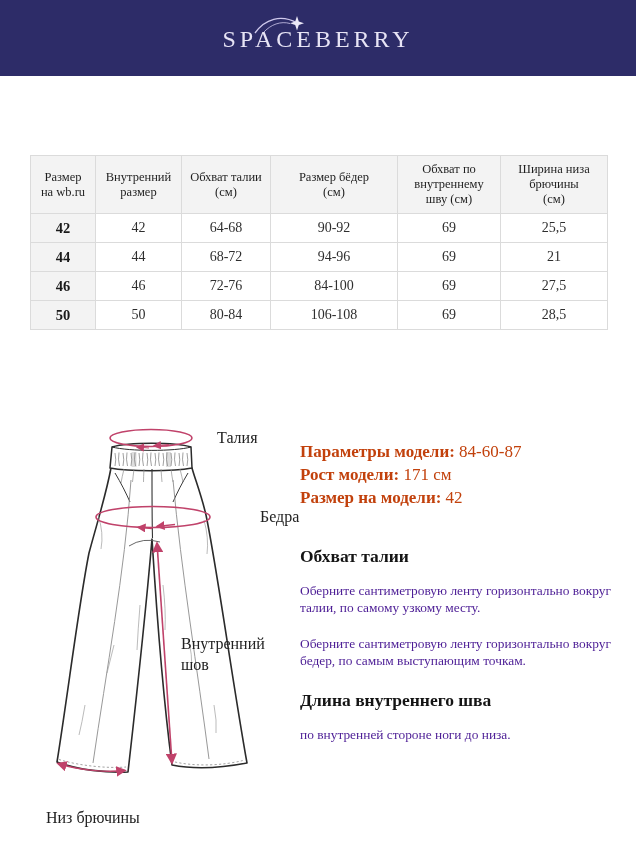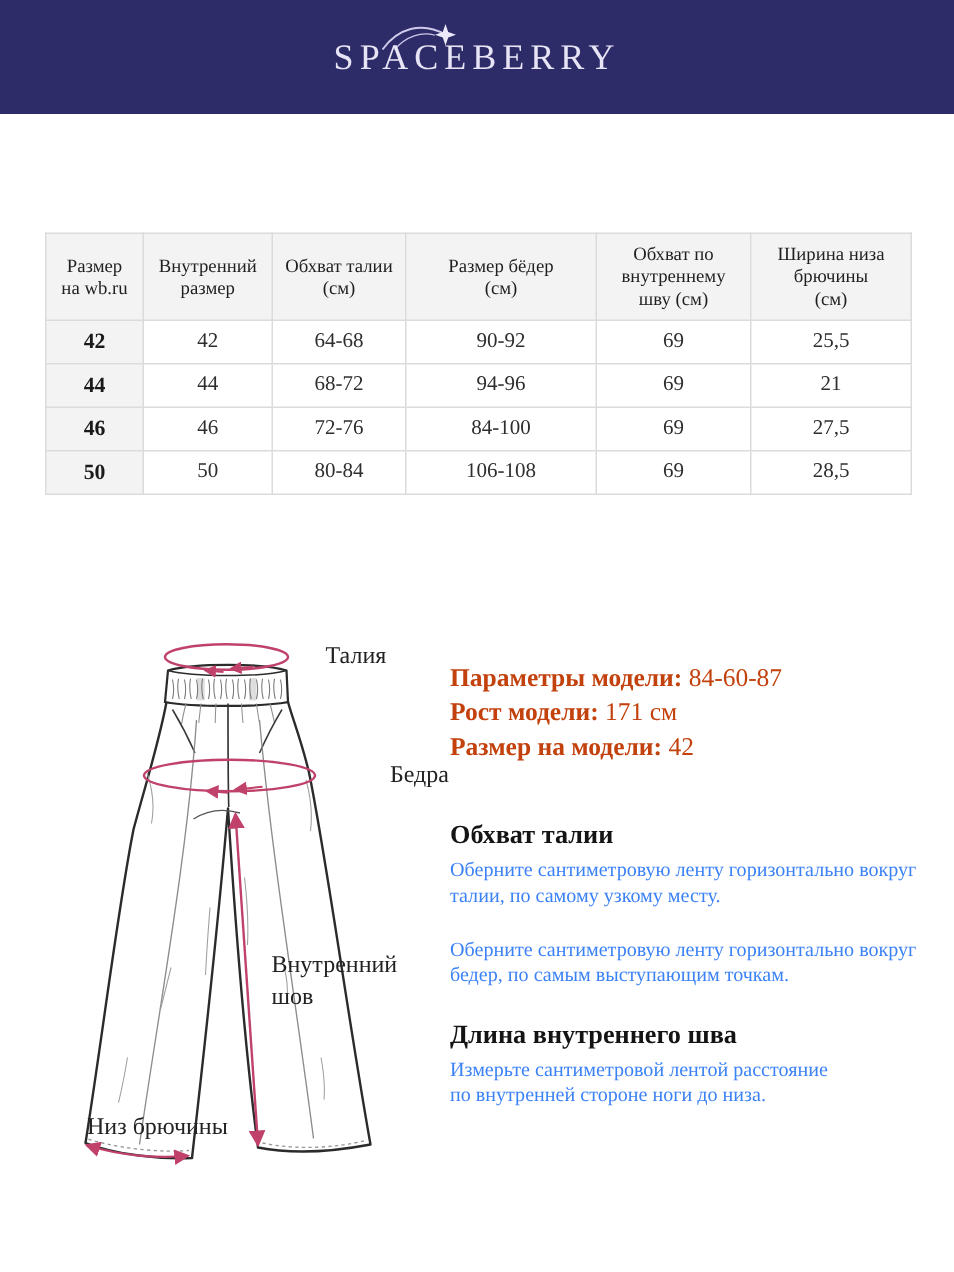--- a/index.html
+++ b/index.html
@@ -21,30 +21,30 @@
   .size-table thead th span{display:block;}
   .size-table tbody td{font-size:14px;color:#2e2e2e;height:26px;background:#fff;}
   .size-table tbody td.rowhead{background:#f3f3f3;font-weight:700;font-size:14.5px;color:#1a1a1a;}
 
   
   .fig-svg{position:absolute;left:28px;top:405px;}
   .fig-label{position:absolute;font-size:16px;line-height:21px;color:#222;font-weight:400;}
   .lbl-waist{left:217px;top:427px;}
   .lbl-hips{left:226px;top:506px;margin-left:34px;}
   .lbl-inseam{left:181px;top:633px;width:98px;}
-  .lbl-hem{left:46px;top:741px;margin-left:12px;}
+  .lbl-hem{left:46px;top:807px;}
 
   
   .info{position:absolute;left:300px;top:440px;width:334px;}
   .model-line{font-size:17px;line-height:23px;color:#c2410c;}
   .model-line .lbl{font-weight:700;}
   .section{margin-top:20px;}
   .section.first{margin-top:36px;}
   .section h3{margin:0;font-size:17.5px;line-height:22px;font-weight:700;color:#141414;}
-  .section .desc{margin-top:5px;font-size:13.4px;line-height:16.5px;color:#3b82f6;}
+  .section .desc{margin-top:16px;font-size:13.4px;line-height:16.5px;color:#4c1d95;}
   .section .desc span{display:block;}
 </style>
 </head>
 <body>
 
 <div class="page">
 
   <header class="band">
     <svg class="star-svg" width="54" height="30" viewBox="0 0 54 30">
       <path d="M2,23 C12,9 28,4 44,13" fill="none" stroke="#cfc9ec" stroke-width="1.3"></path>
@@ -208,19 +208,18 @@
     <div class="section">
       <div class="desc">
         <span>Оберните сантиметровую ленту горизонтально вокруг</span>
         <span>бедер, по самым выступающим точкам.</span>
       </div>
     </div>
 
     <div class="section">
       <h3>Длина внутреннего шва</h3>
       <div class="desc">
-        <span>Измерьте сантиметровой лентой расстояние</span>
         <span>по внутренней стороне ноги до низа.</span>
       </div>
     </div>
   </div>
 
 </div>
 
 </body></html>

